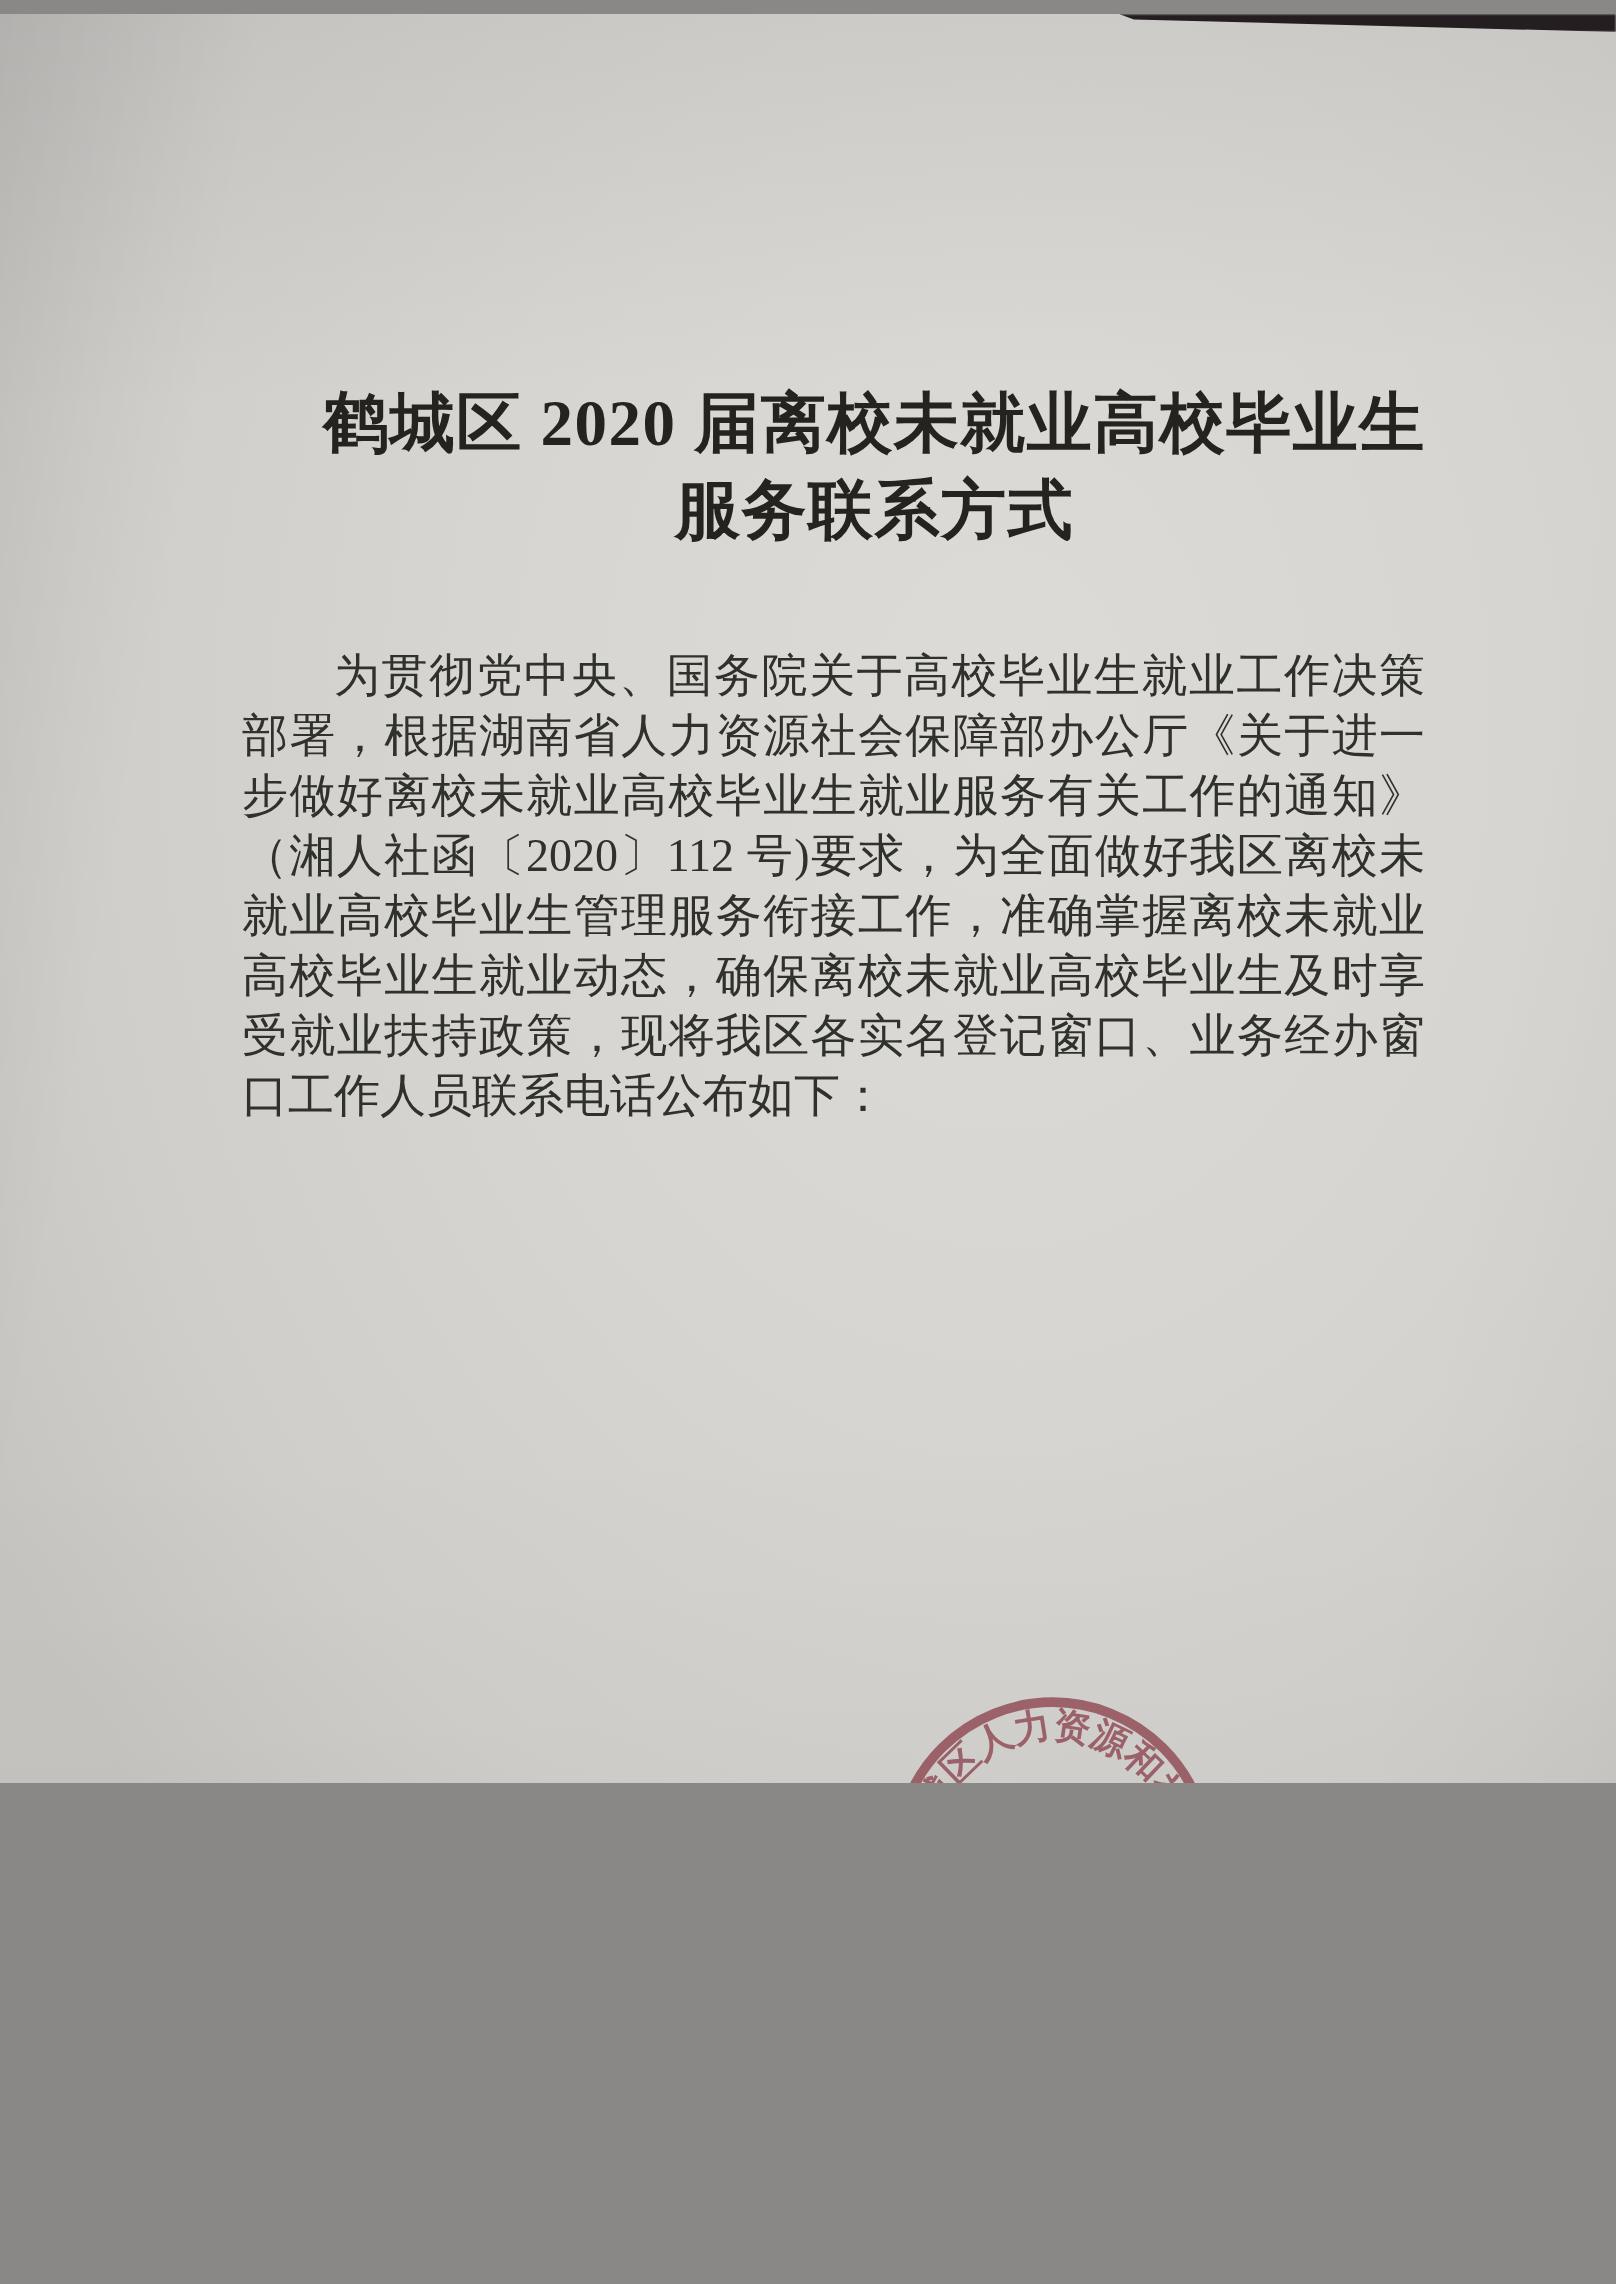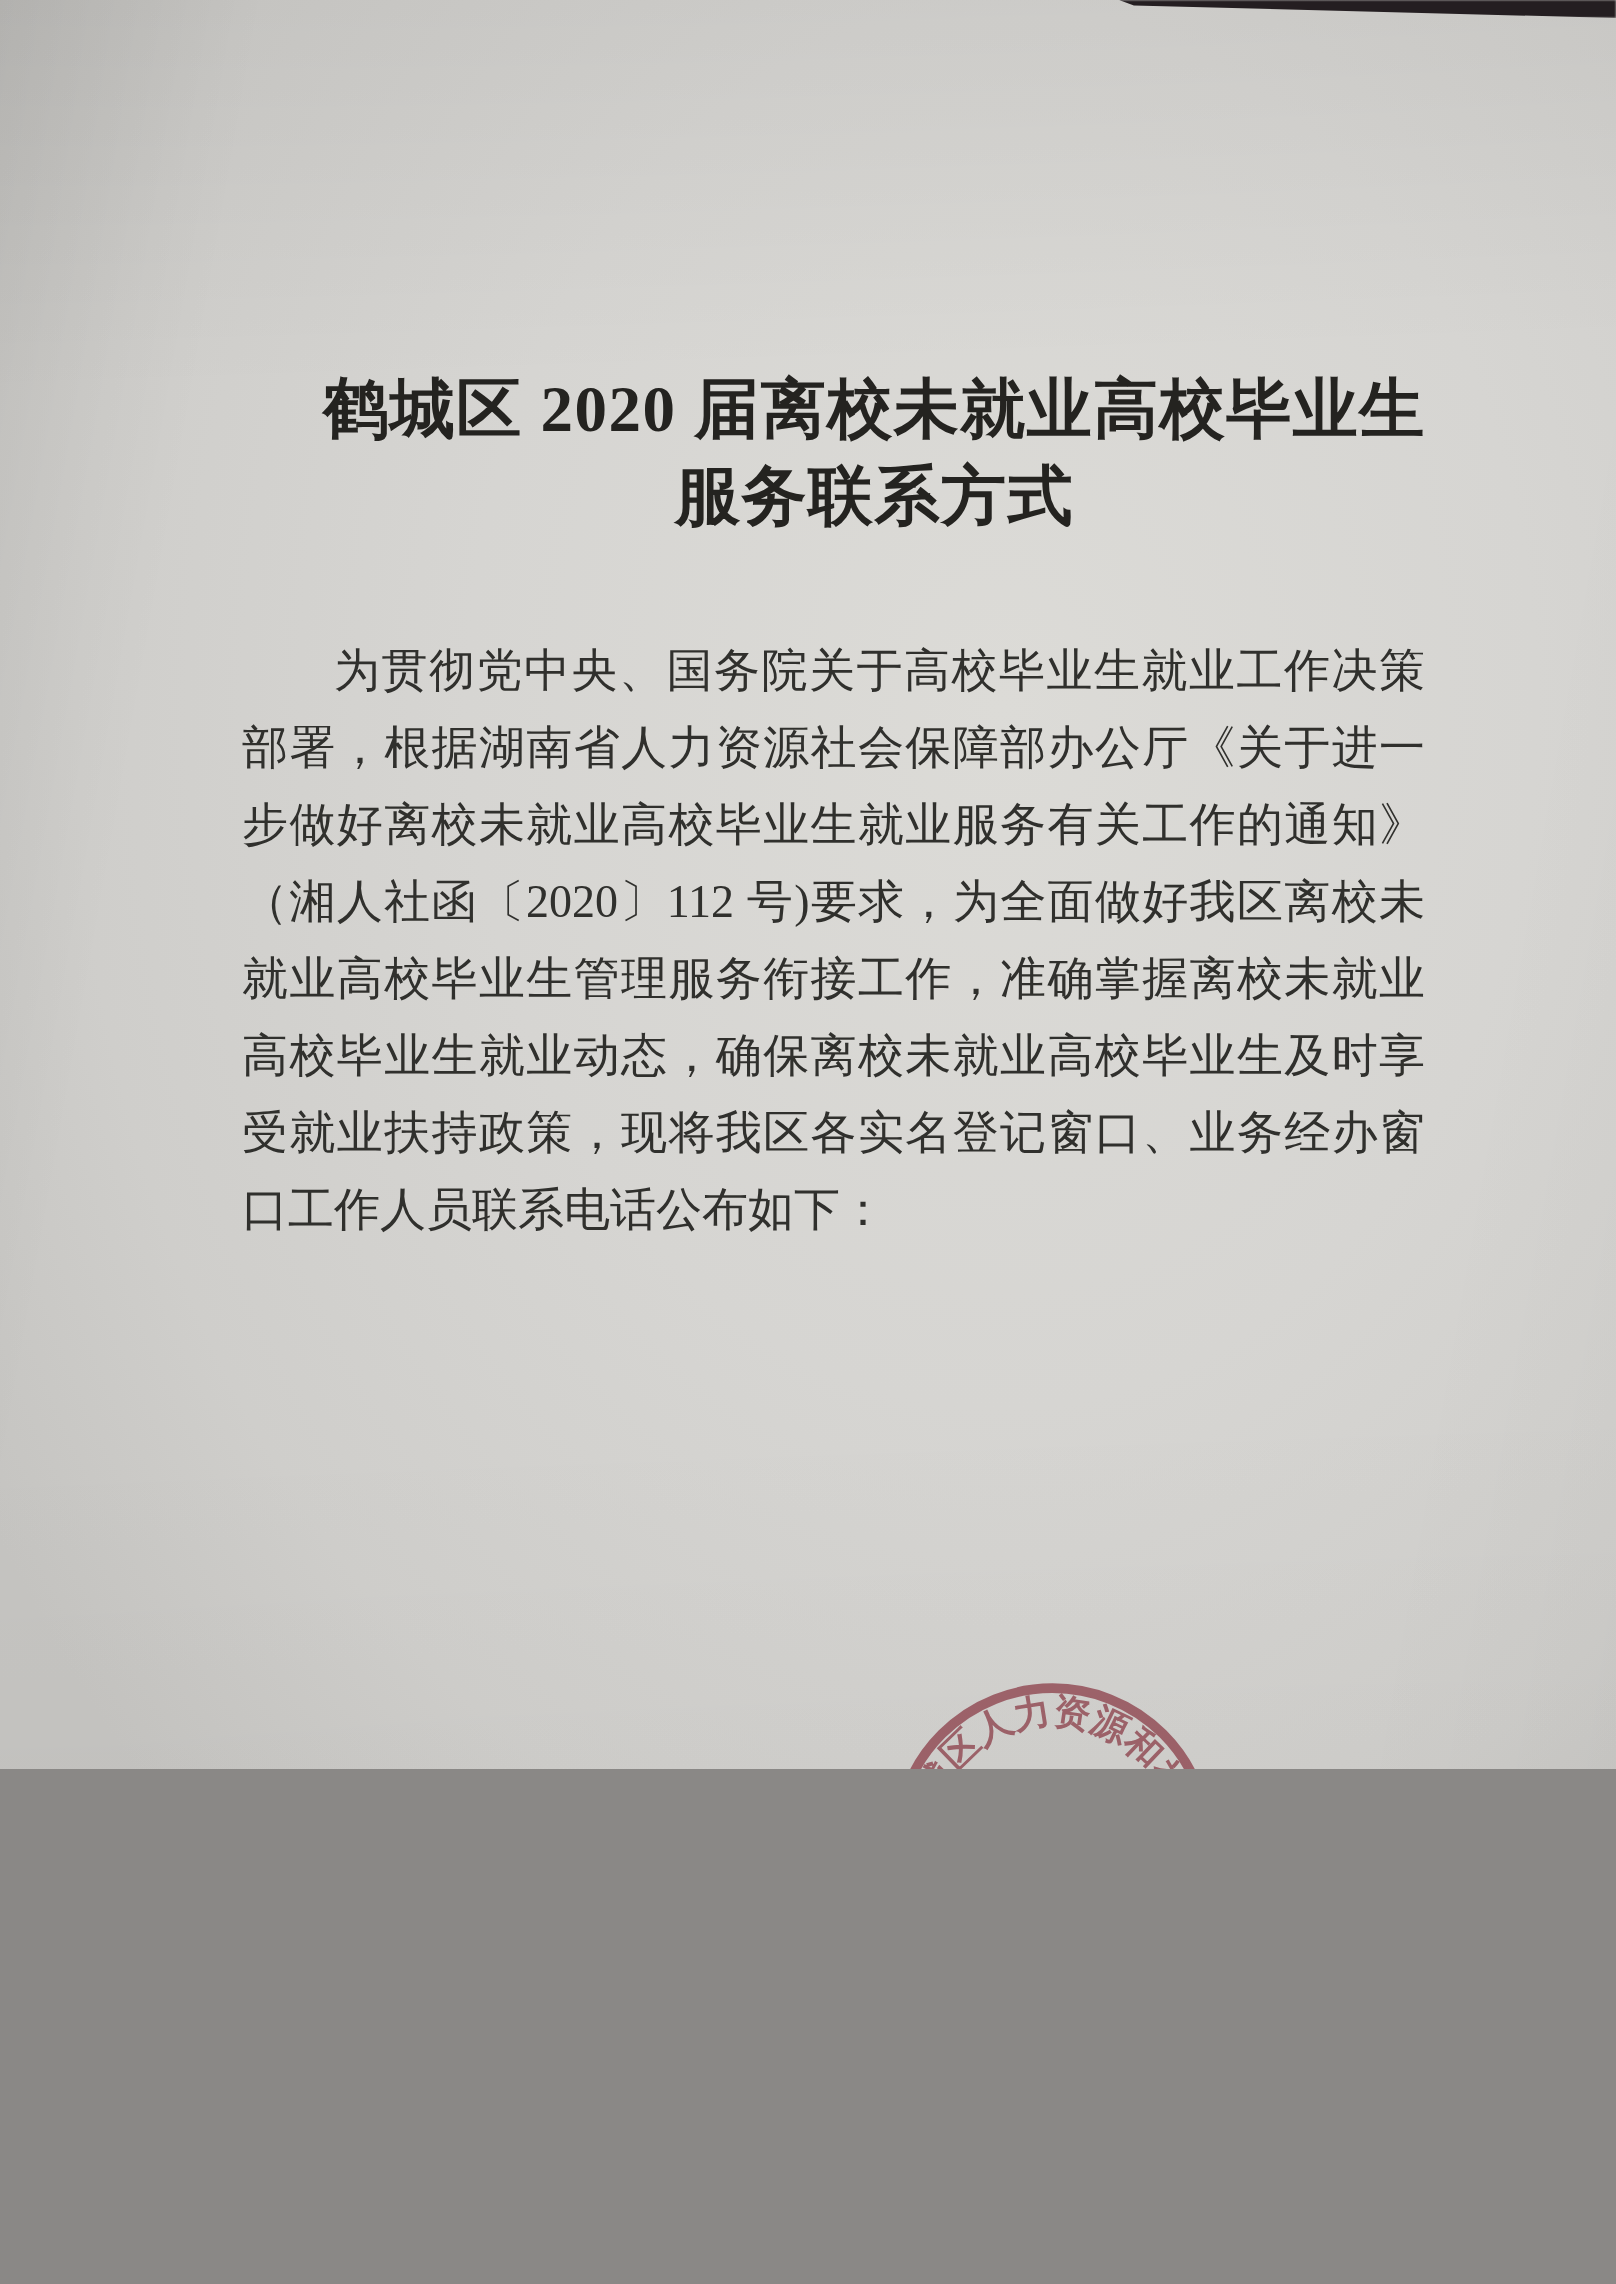--- a/index.html
+++ b/index.html
@@ -6,39 +6,40 @@
   .photo{
     position:relative;
     width:1616px;height:1769px;
     overflow:hidden;
     background:
       linear-gradient(100deg, rgba(0,0,0,0.06) 0%, rgba(0,0,0,0) 14%, rgba(0,0,0,0) 86%, rgba(0,0,0,0.02) 100%),
       linear-gradient(178deg, rgba(0,0,0,0.05) 0%, rgba(0,0,0,0) 22%, rgba(0,0,0,0) 78%, rgba(0,0,0,0.015) 100%),
       radial-gradient(ellipse 1186px 1557px at 62% 40%, #dcdbd7 0%, #d6d5d2 45%, #cfcecb 78%, #c5c4c1 100%);
     font-family:"Liberation Serif","DejaVu Serif",serif;
     color:#2f2e2c;
+    margin-top:14px;
   }
   
   .top-edge{
     position:absolute;top:0;left:1119px;width:497px;height:18px;
     background:#241e21;
     clip-path:polygon(0 0,100% 0,100% 100%,3% 30%);
     filter:blur(0.9px);
   }
   .title-block{
     position:absolute;top:366px;left:274px;width:1201px;
     text-align:center;
     font-weight:700;
     font-size:65px;line-height:87px;
     color:#242320;
     letter-spacing:1.5px;
   }
   .body-text{
     position:absolute;top:632px;left:242px;width:1183px;
-    font-size:46px;line-height:77px;
+    font-size:46px;line-height:60px;
     text-align:justify;
     text-justify:inter-character;
     text-indent:2em;
     color:#30302d;
   }
   .signature{
     position:absolute;top:1778px;left:685px;
     font-size:45px;line-height:49px;
     color:#2c2b28;
     white-space:nowrap;

